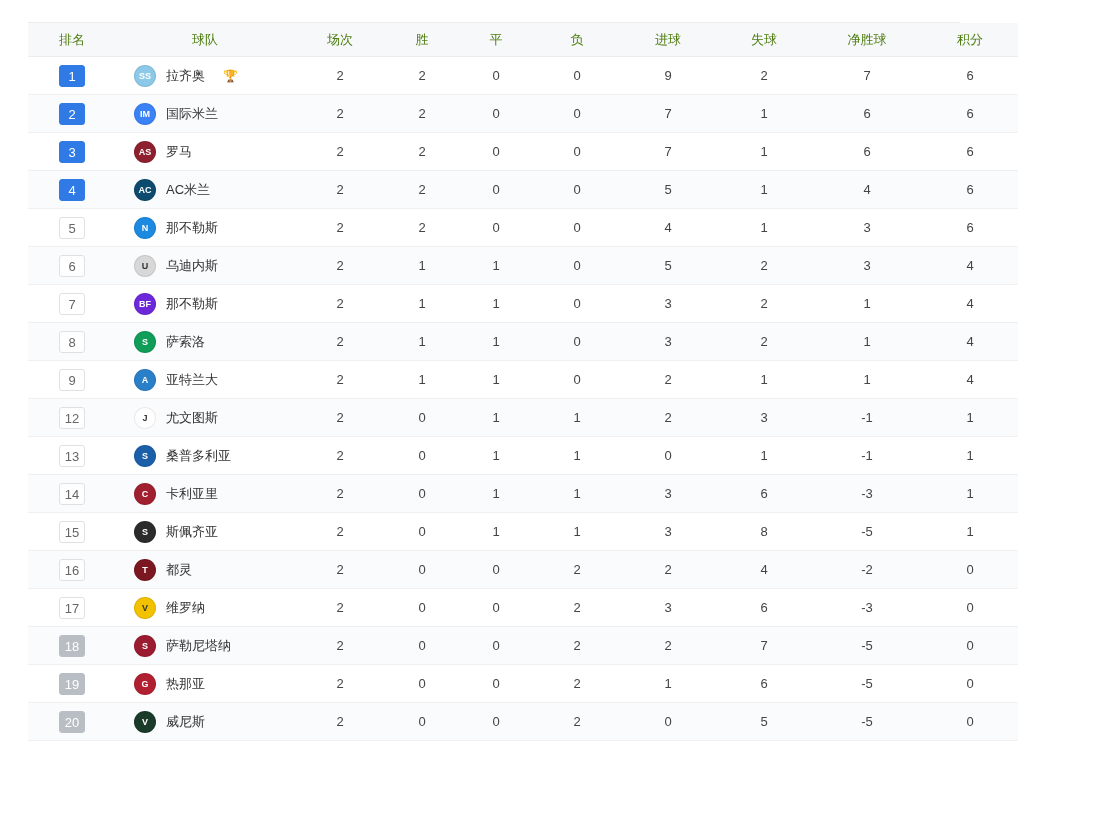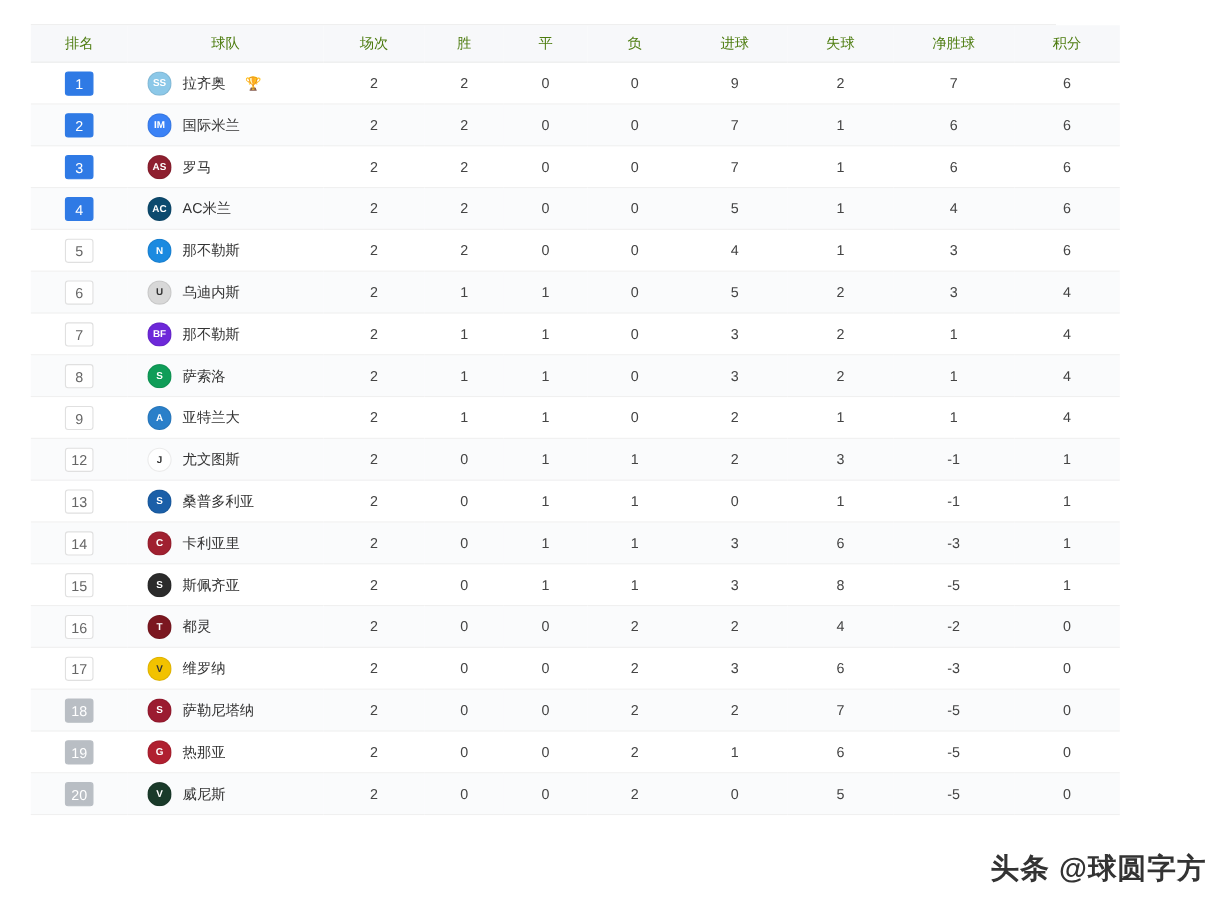--- a/index.html
+++ b/index.html
@@ -523,20 +523,14 @@
             <td>2</td>
             <td>0</td>
             <td>5</td>
             <td>-5</td>
             <td>0</td>
           </tr>
         </tbody>
     </table>
   </div>
 
-  <div class="watermark">
-    <span class="wm-logo">
-      <svg width="0" height="0"></svg>
-    </span>
-    <span>头条 @球圆字方</span>
-  </div>
 
 </div>
 
 </body></html>

